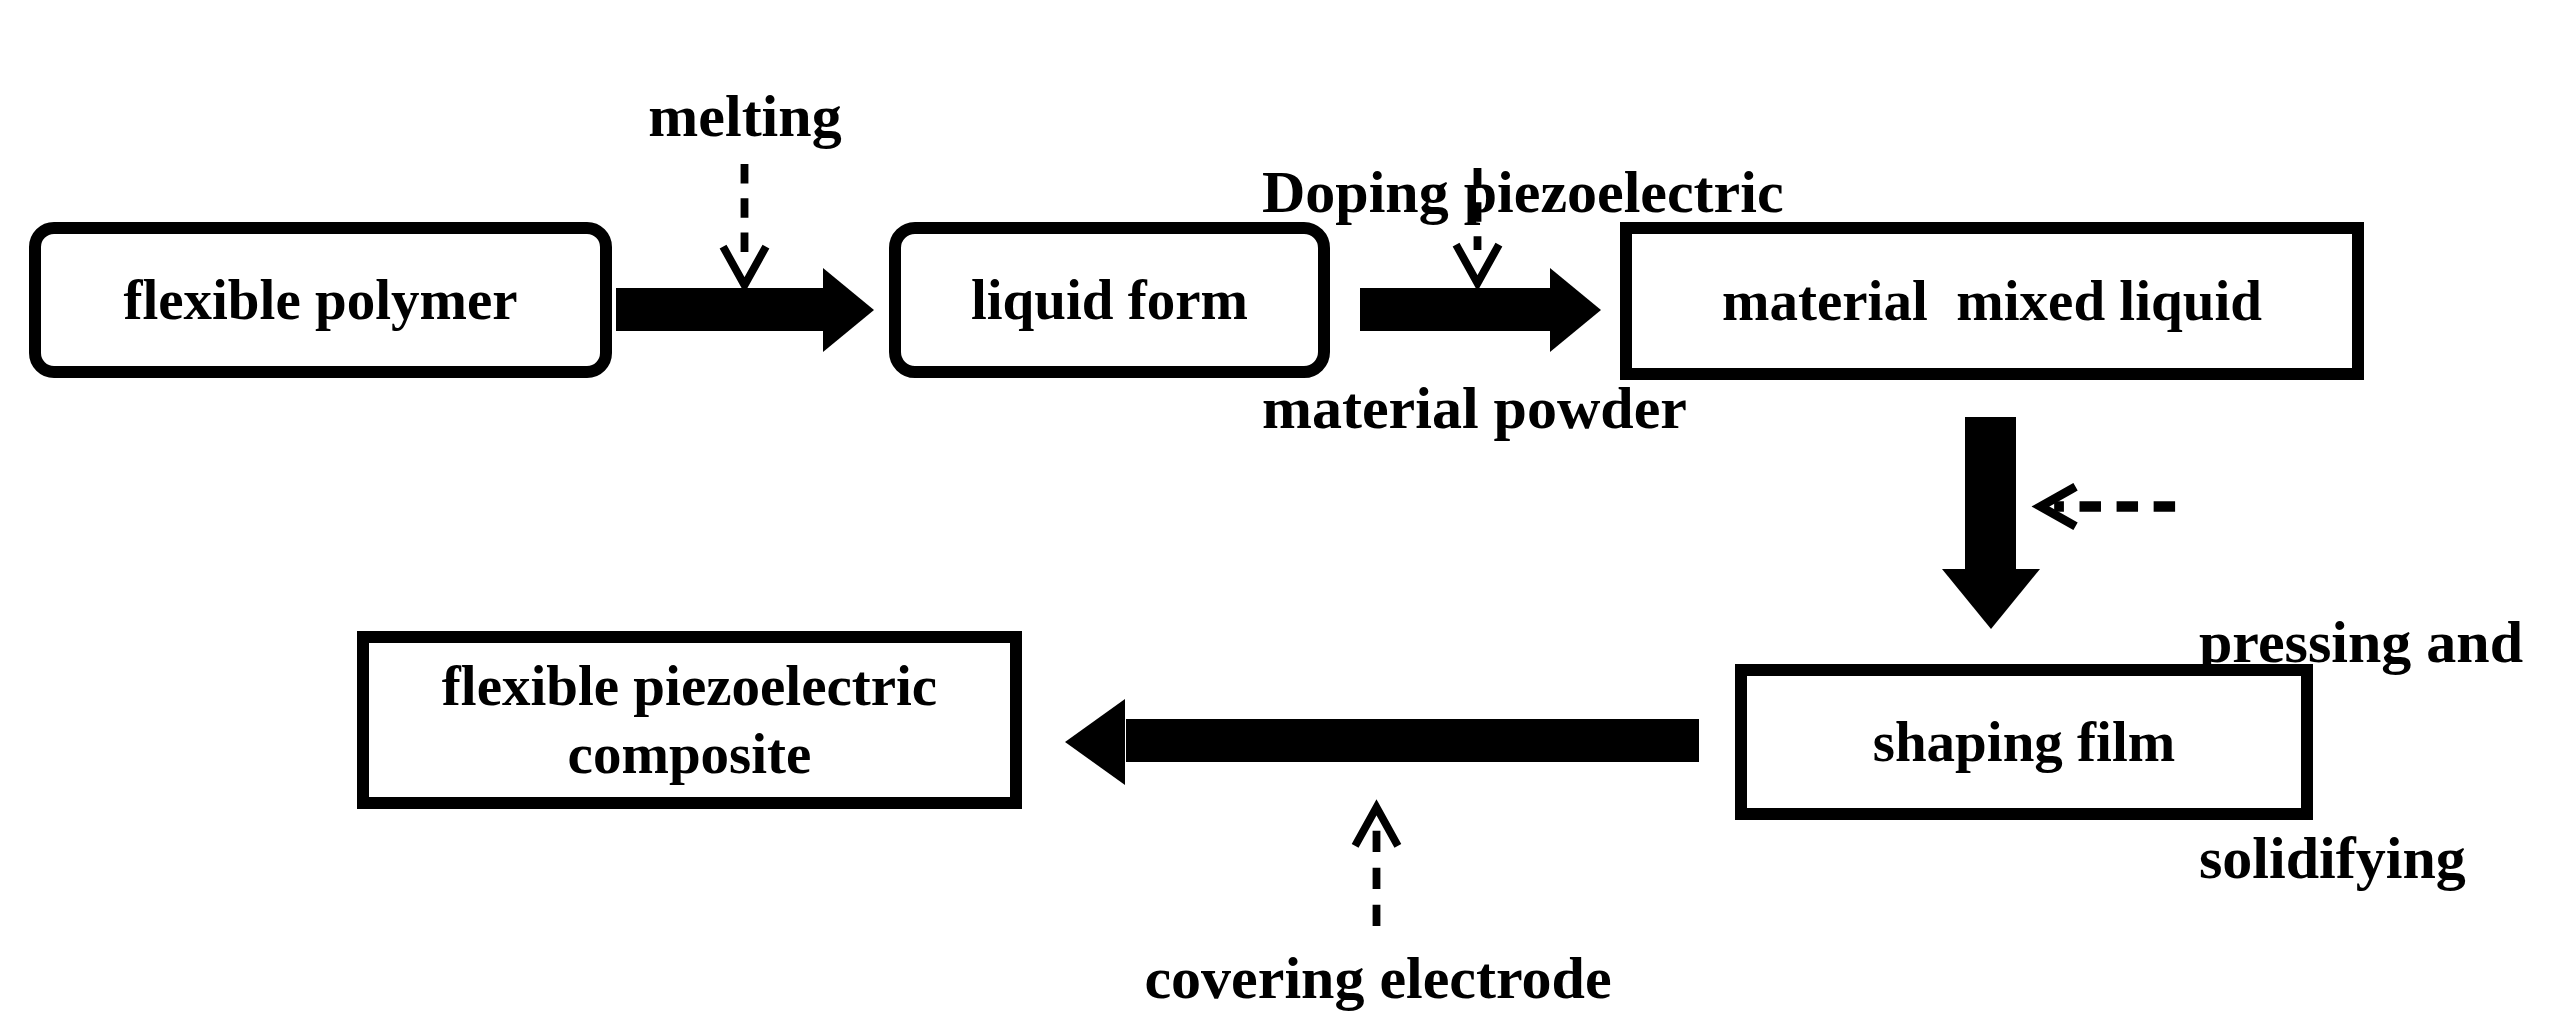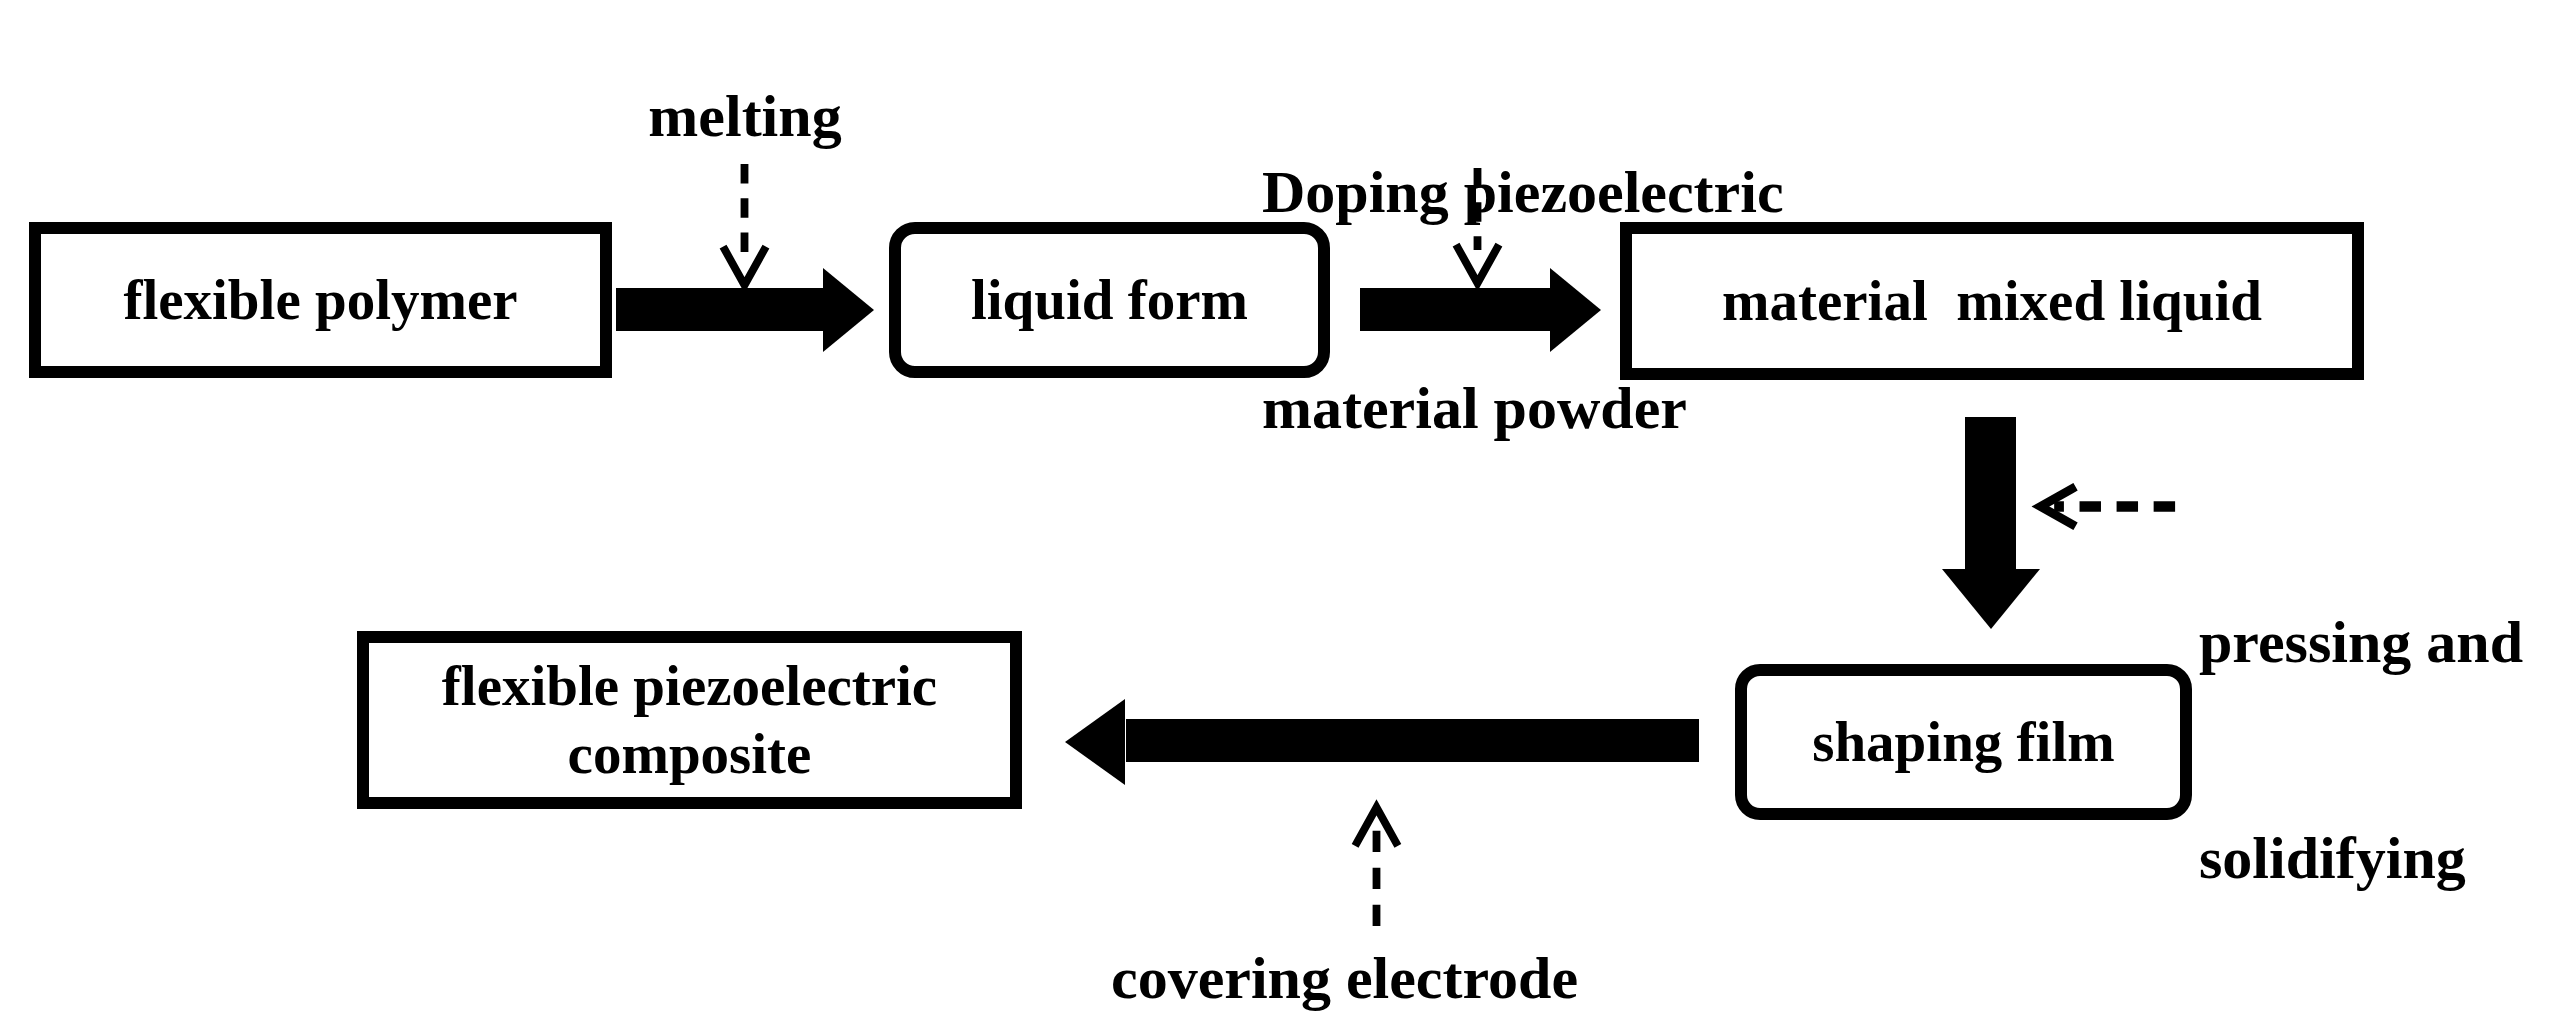--- a/index.html
+++ b/index.html
@@ -25,37 +25,37 @@
     background: #ffffff;
     display: flex;
     align-items: center;
     justify-content: center;
     text-align: center;
     font-size: 57px;
     line-height: 1.2;
     white-space: pre-wrap;
     padding: 0 9.7px;
   }
-  .node-a { left: 29px;   top: 222px; width: 583px; height: 156px; }
+  .node-a { left: 29px;   top: 222px; width: 583px; height: 156px; border-radius: 25px; }
   .node-b { left: 889px;  top: 222px; width: 441px; height: 156px; border-radius: 26px; }
   .node-c { left: 1620px; top: 222px; width: 744px; height: 158px; }
-  .node-d { left: 1735px; top: 664px; width: 457px; height: 156px; border-radius: 25px; }
+  .node-d { left: 1735px; top: 664px; width: 578px; height: 156px; }
   .node-e { left: 357px;  top: 631px; width: 665px; height: 178px; }
 
   
   .label {
     position: absolute;
     font-size: 60px;
     line-height: 1.2;
     white-space: pre-wrap;
   }
   .label-melting  { left: 624px;  top: 80px;  width: 242px; text-align: center; }
   .label-doping   { left: 1214px; top: 11.7px;  text-align: left; margin-left: 48px; }
   .label-pressing { left: 2199px; top: 462px; text-align: left; }
-  .label-covering { left: 1111px; top: 942px; width: 534px; }
+  .label-covering { left: 1111px; top: 942px; width: 534px; text-align: center; }
 
   
   .shaft {
     position: absolute;
     background: #000000;
   }
   .head {
     position: absolute;
     width: 0;
     height: 0;

